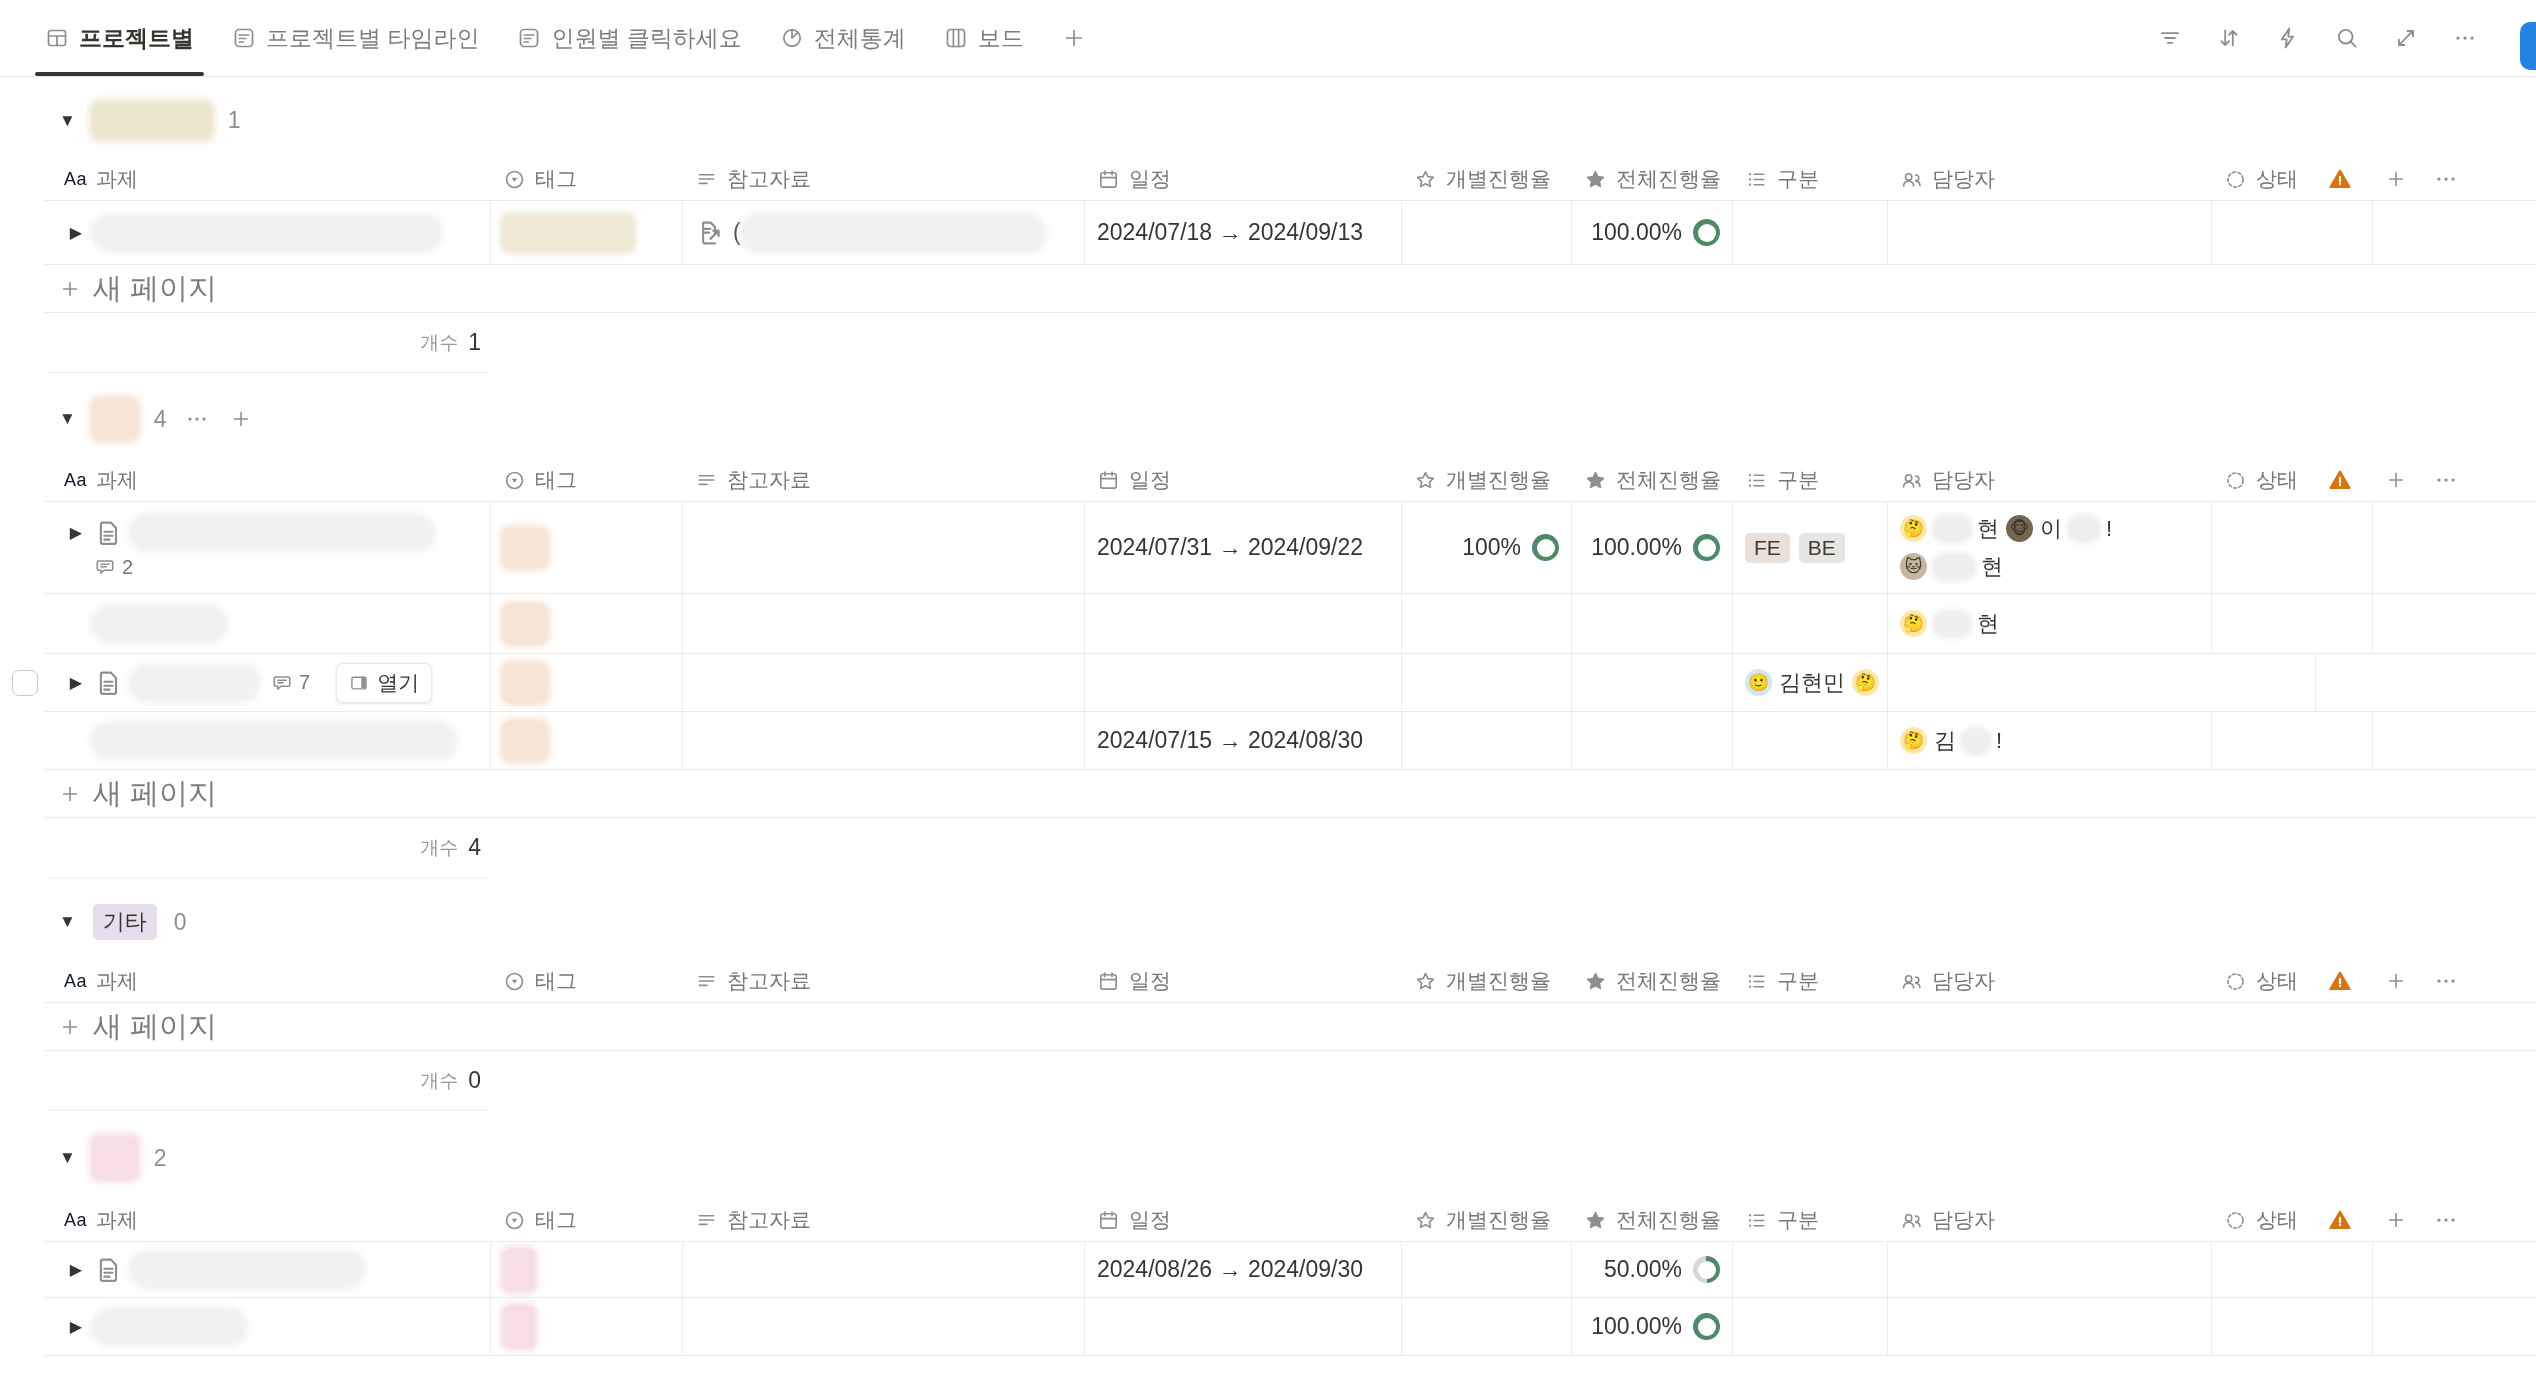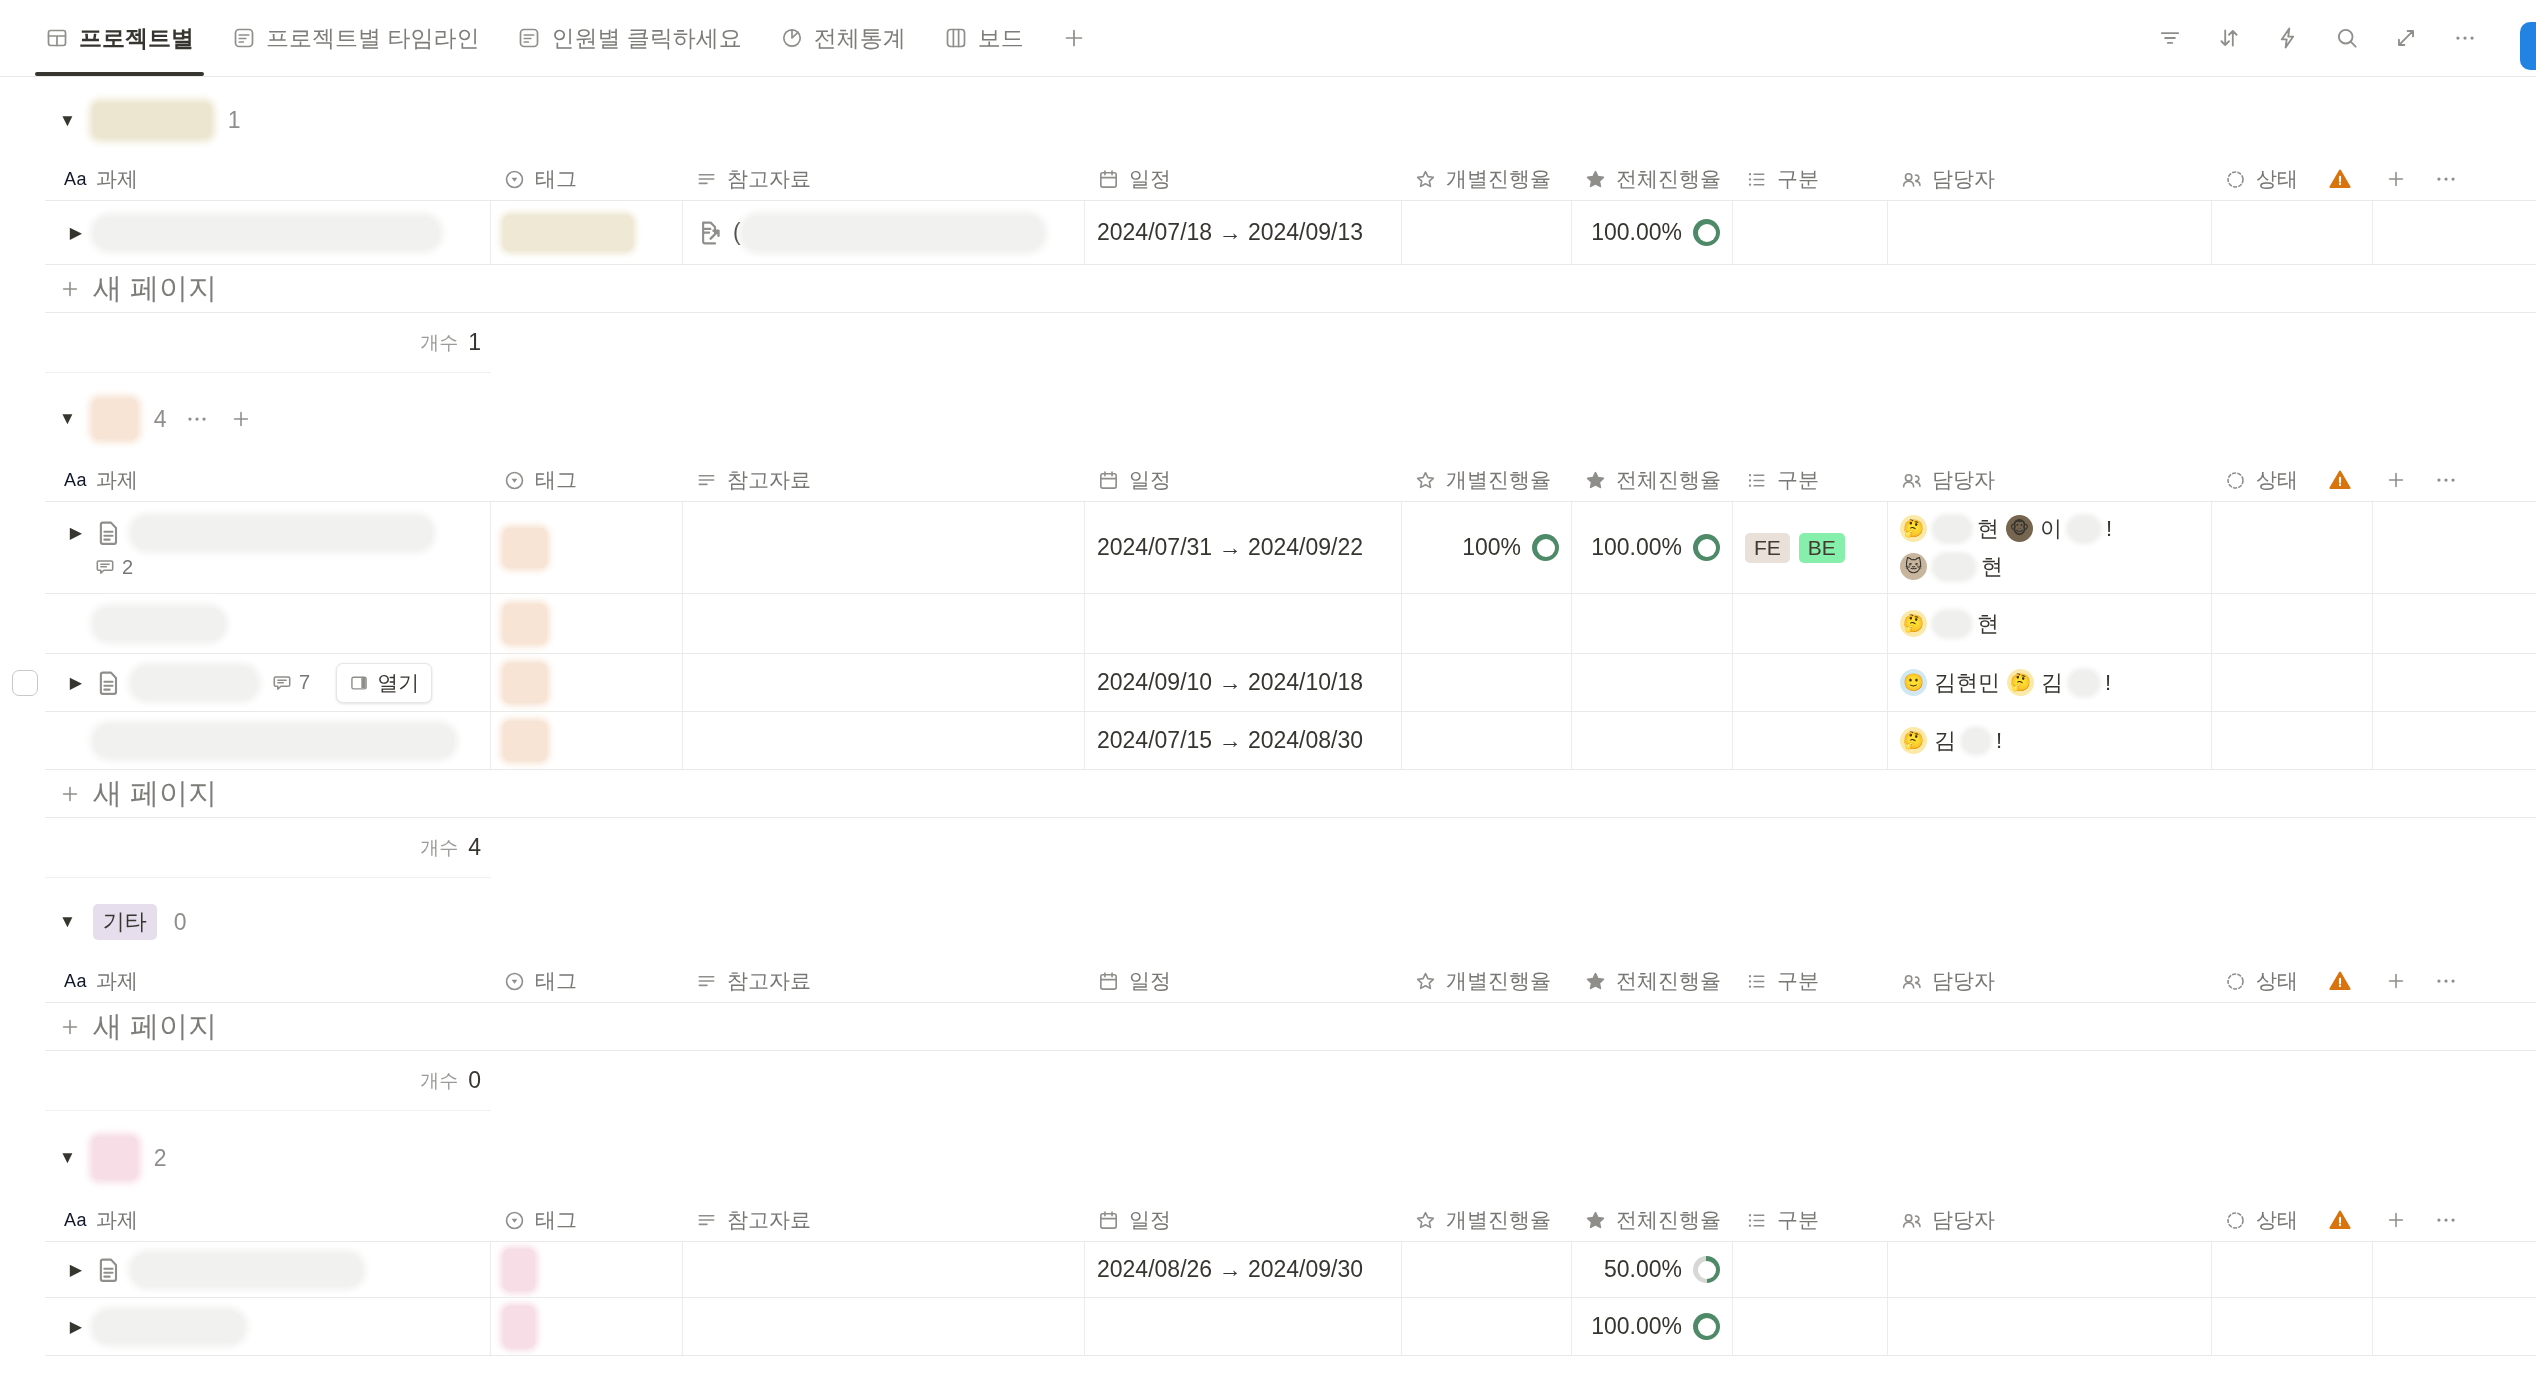--- a/index.html
+++ b/index.html
@@ -425,21 +425,21 @@
           </div>
         </div>
         <div class="cell bordered">
           <div class="prog">
             <span>100.00%</span>
             <span class="ring" style="background: rgb(79, 138, 104);"></span>
           </div>
         </div>
         <div class="cell bordered">
           <span class="cat-pill" style="background: rgb(233, 224, 218);">FE</span>
-          <span class="cat-pill" style="background: #86efac;">BE</span>
+          <span class="cat-pill" style="background: #e5e5e5;">BE</span>
         </div>
         <div class="cell bordered">
           <div class="assignees">
             <div class="a-line">
               <span class="avatar" style="background: rgb(251, 233, 169);">🤔</span>
               <span class="a-blur" style="width: 36px; height: 24px;"></span>
               <span class="a-text">현</span>
               <span class="avatar" style="background: rgb(118, 101, 79);">🐵</span>
               <span class="a-text">이</span>
               <span class="a-blur" style="width: 30px; height: 24px;"></span>
@@ -513,23 +513,20 @@
                 </svg>
                 <span>열기</span>
               </div>
             </div>
           </div>
         </div>
         <div class="cell bordered">
           <span class="tag-blur" style="width: 44px; height: 40px; background: rgb(247, 228, 213); box-shadow: rgb(247, 228, 213) 0px 0px 6px 3px;"></span>
         </div>
         <div class="cell bordered"></div>
-        <div class="cell bordered">
-          <span class="date">2024/09/10 → 2024/10/18</span>
-        </div>
         <div class="cell bordered"></div>
         <div class="cell bordered"></div>
         <div class="cell bordered"></div>
         <div class="cell bordered">
           <div class="assignees">
             <div class="a-line">
               <span class="avatar" style="background: rgb(207, 232, 242);">🙂</span>
               <span class="a-text">김현민</span>
               <span class="avatar" style="background: rgb(251, 233, 169);">🤔</span>
               <span class="a-text">김</span>

